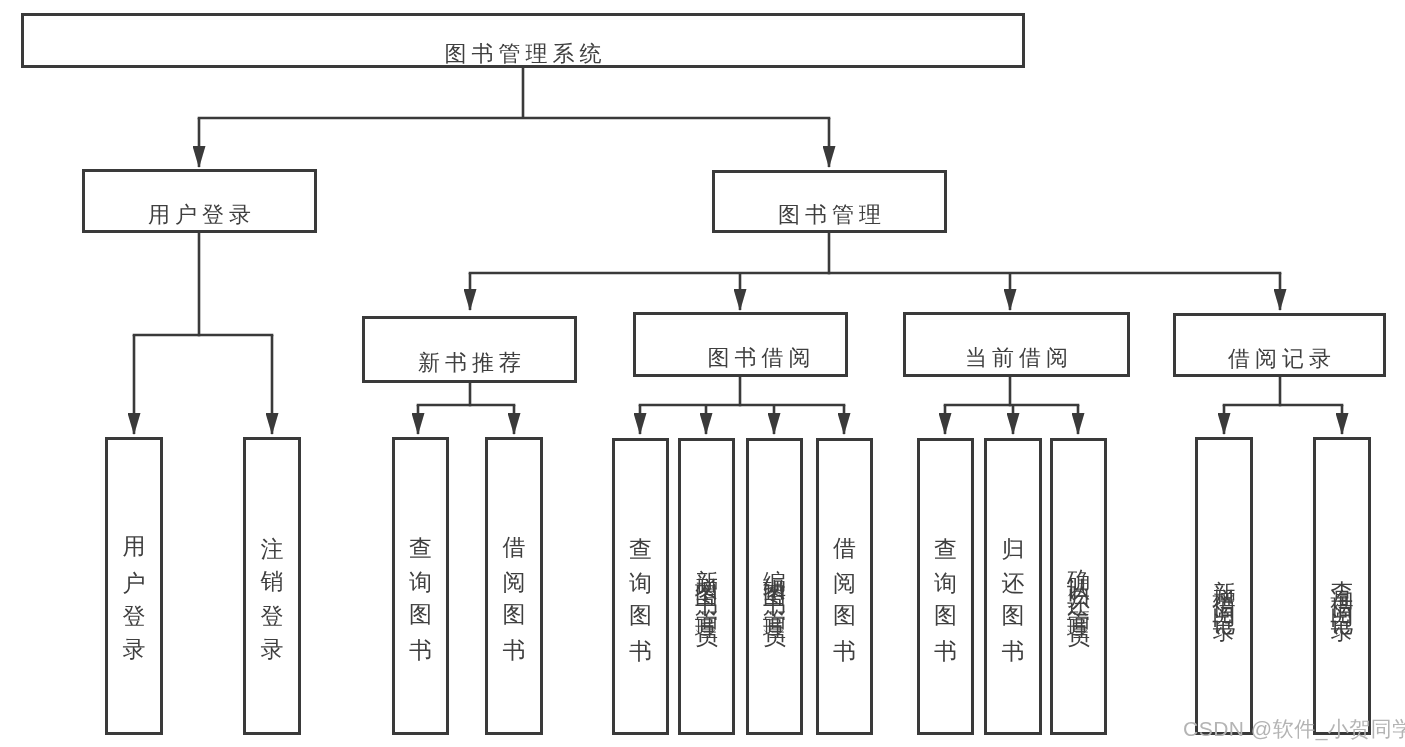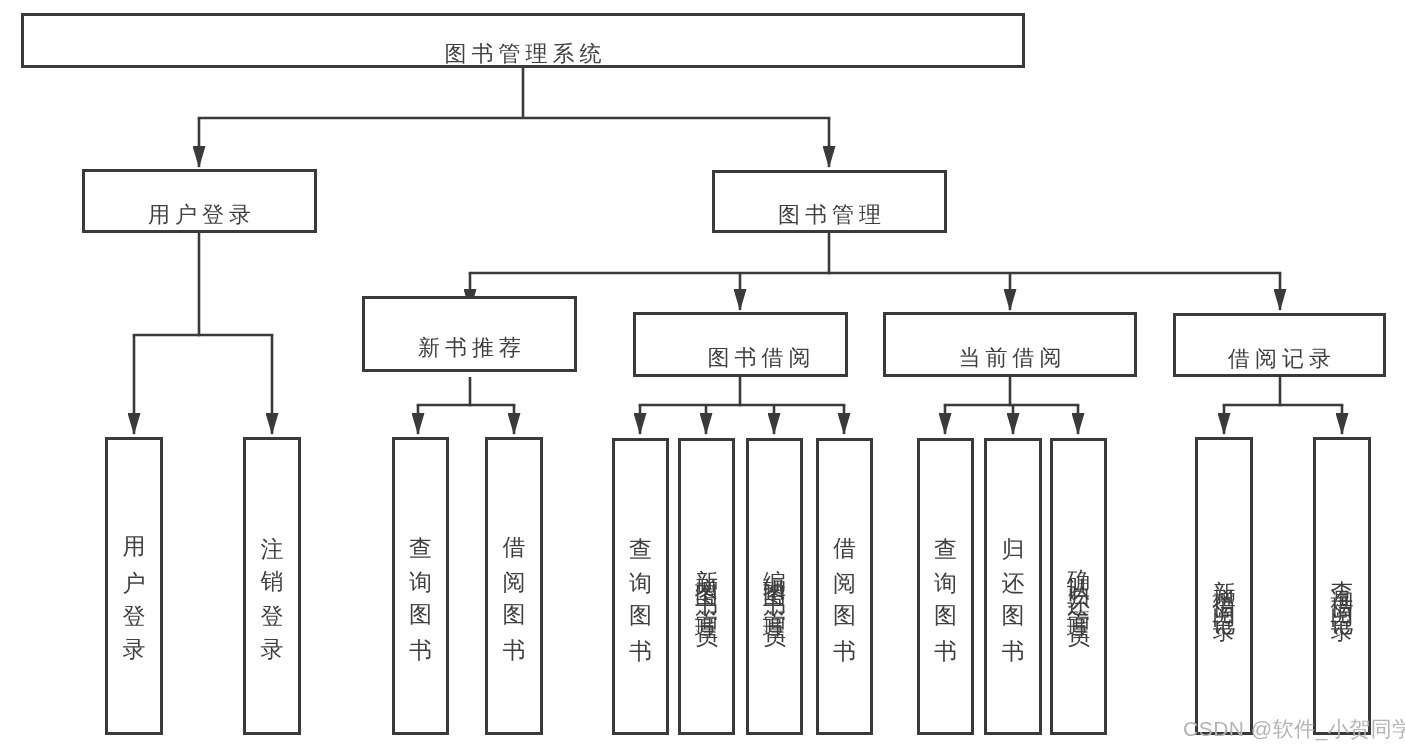--- a/index.html
+++ b/index.html
@@ -121,27 +121,27 @@
     <span class="hlabel">图书管理系统</span>
   </div>
 
   <div class="node" style="left:82px; top:169px; width:235px; height:64px;">
     <span class="hlabel">用户登录</span>
   </div>
   <div class="node" style="left:712px; top:170px; width:235px; height:63px;">
     <span class="hlabel">图书管理</span>
   </div>
 
-  <div class="node" style="left:362px; top:296px; width:215px; height:76px;">
+  <div class="node" style="left:362px; top:316px; width:215px; height:67px;">
     <span class="hlabel">新书推荐</span>
   </div>
   <div class="node" style="left:633px; top:312px; width:215px; height:65px;padding-left:37px;">
     <span class="hlabel">图书借阅</span>
   </div>
-  <div class="node" style="left:883px; top:312px; width:254px; height:65px;align-items:center;">
+  <div class="node" style="left:903px; top:312px; width:227px; height:65px;align-items:center;">
     <span class="hlabel">当前借阅</span>
   </div>
   <div class="node" style="left:1173px; top:313px; width:213px; height:64px;">
     <span class="hlabel">借阅记录</span>
   </div>
 
   <div class="node leaf" style="left:105px; top:437px; width:58px; height:298px;">
     <span class="vtext wide">用户登录</span>
   </div>
   <div class="node leaf" style="left:243px; top:437px; width:58px; height:298px;">

